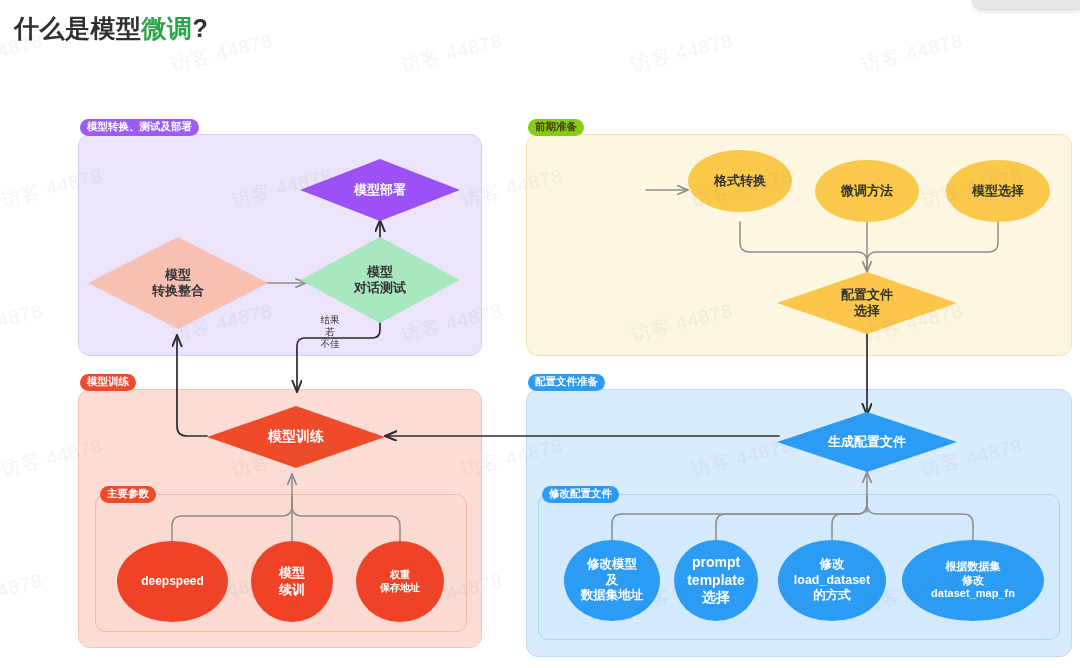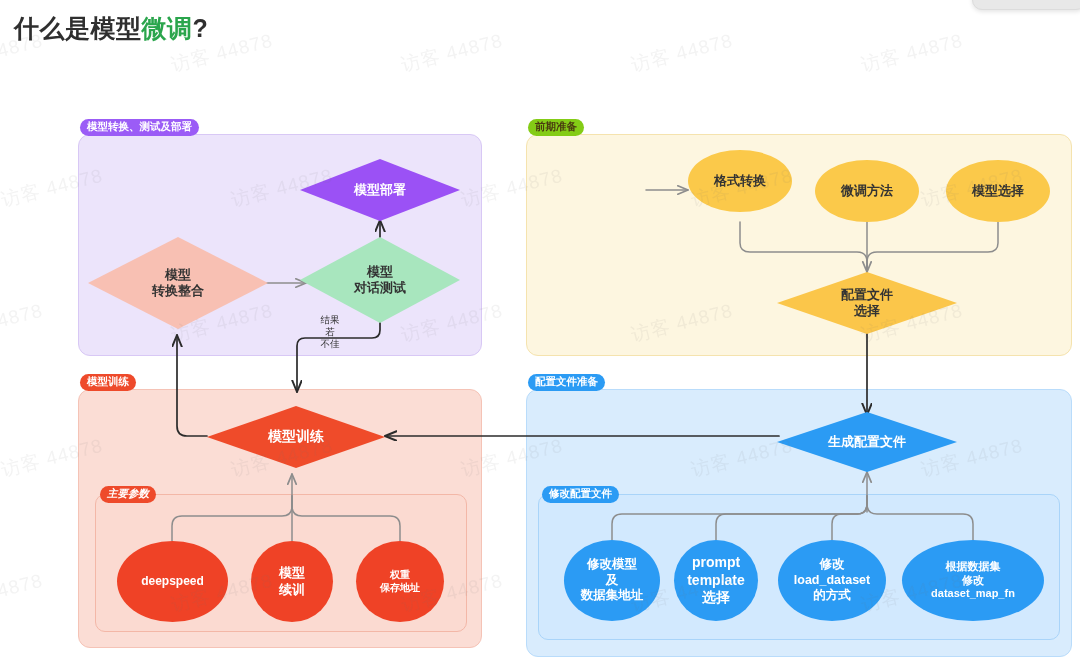--- a/index.html
+++ b/index.html
@@ -138,21 +138,21 @@
   <div class="group g-yellow" style="left:526px;top:134px;width:546px;height:222px;"></div>
   <div class="group-label lb-yellow" style="left:528px;top:119px;">前期准备</div>
 
   <div class="group g-red" style="left:78px;top:389px;width:404px;height:259px;"></div>
   <div class="group-label lb-red" style="left:80px;top:374px;">模型训练</div>
 
   <div class="group g-blue" style="left:526px;top:389px;width:546px;height:268px;"></div>
   <div class="group-label lb-blue" style="left:528px;top:374px;">配置文件准备</div>
 
   <div class="subgroup sg-red" style="left:95px;top:494px;width:372px;height:138px;"></div>
-  <div class="group-label lb-red" style="left:100px;top:486px;font-style:italic;">主要参数</div>
+  <div class="group-label lb-red" style="left:100px;top:486px;">主要参数</div>
 
   <div class="subgroup sg-blue" style="left:538px;top:494px;width:522px;height:146px;"></div>
   <div class="group-label lb-blue" style="left:542px;top:486px;">修改配置文件</div>
 
   <svg class="links links-under" viewBox="0 0 1080 668">
     <defs>
       <marker id="arrDark" markerWidth="9" markerHeight="9" refX="7.2" refY="3.2" orient="auto" markerUnits="strokeWidth">
         <path d="M0.4,0.4 L7.2,3.2 L0.4,6.0" fill="none" stroke="#2b2b2b" stroke-width="1.15" stroke-linecap="round" stroke-linejoin="round"></path>
       </marker>
       <marker id="arrGrey" markerWidth="9" markerHeight="9" refX="7.2" refY="3.2" orient="auto" markerUnits="strokeWidth">

